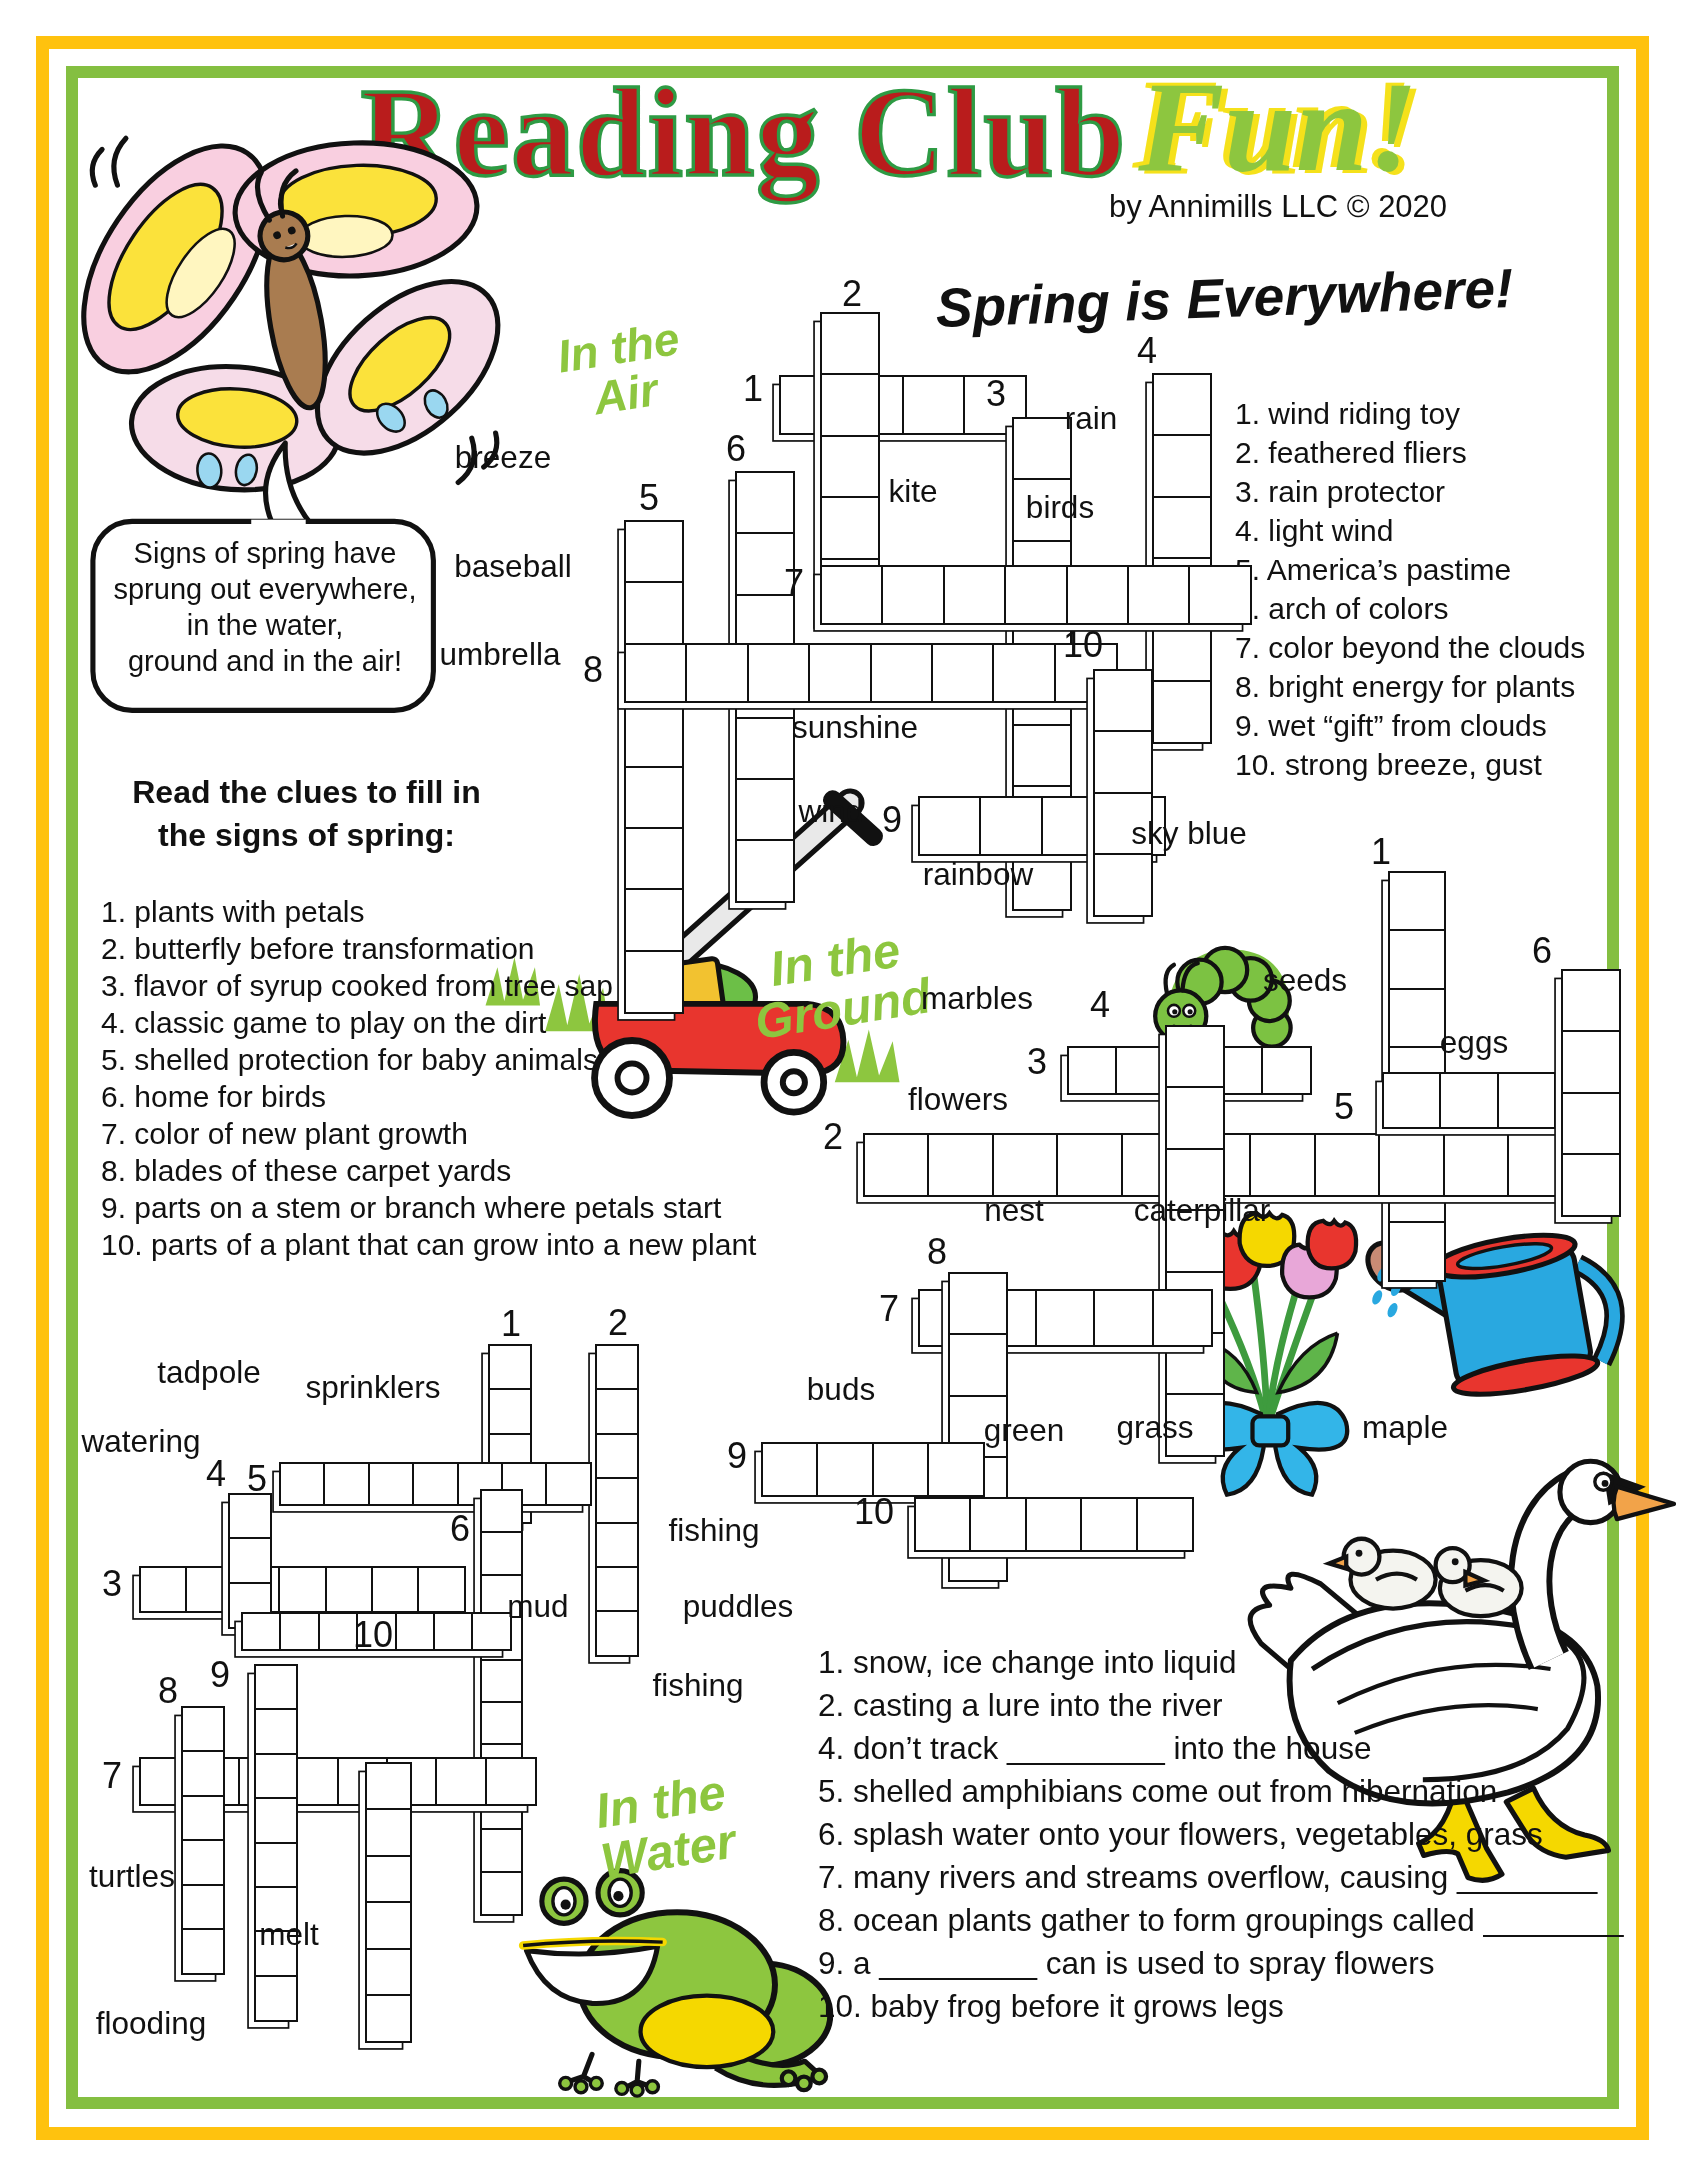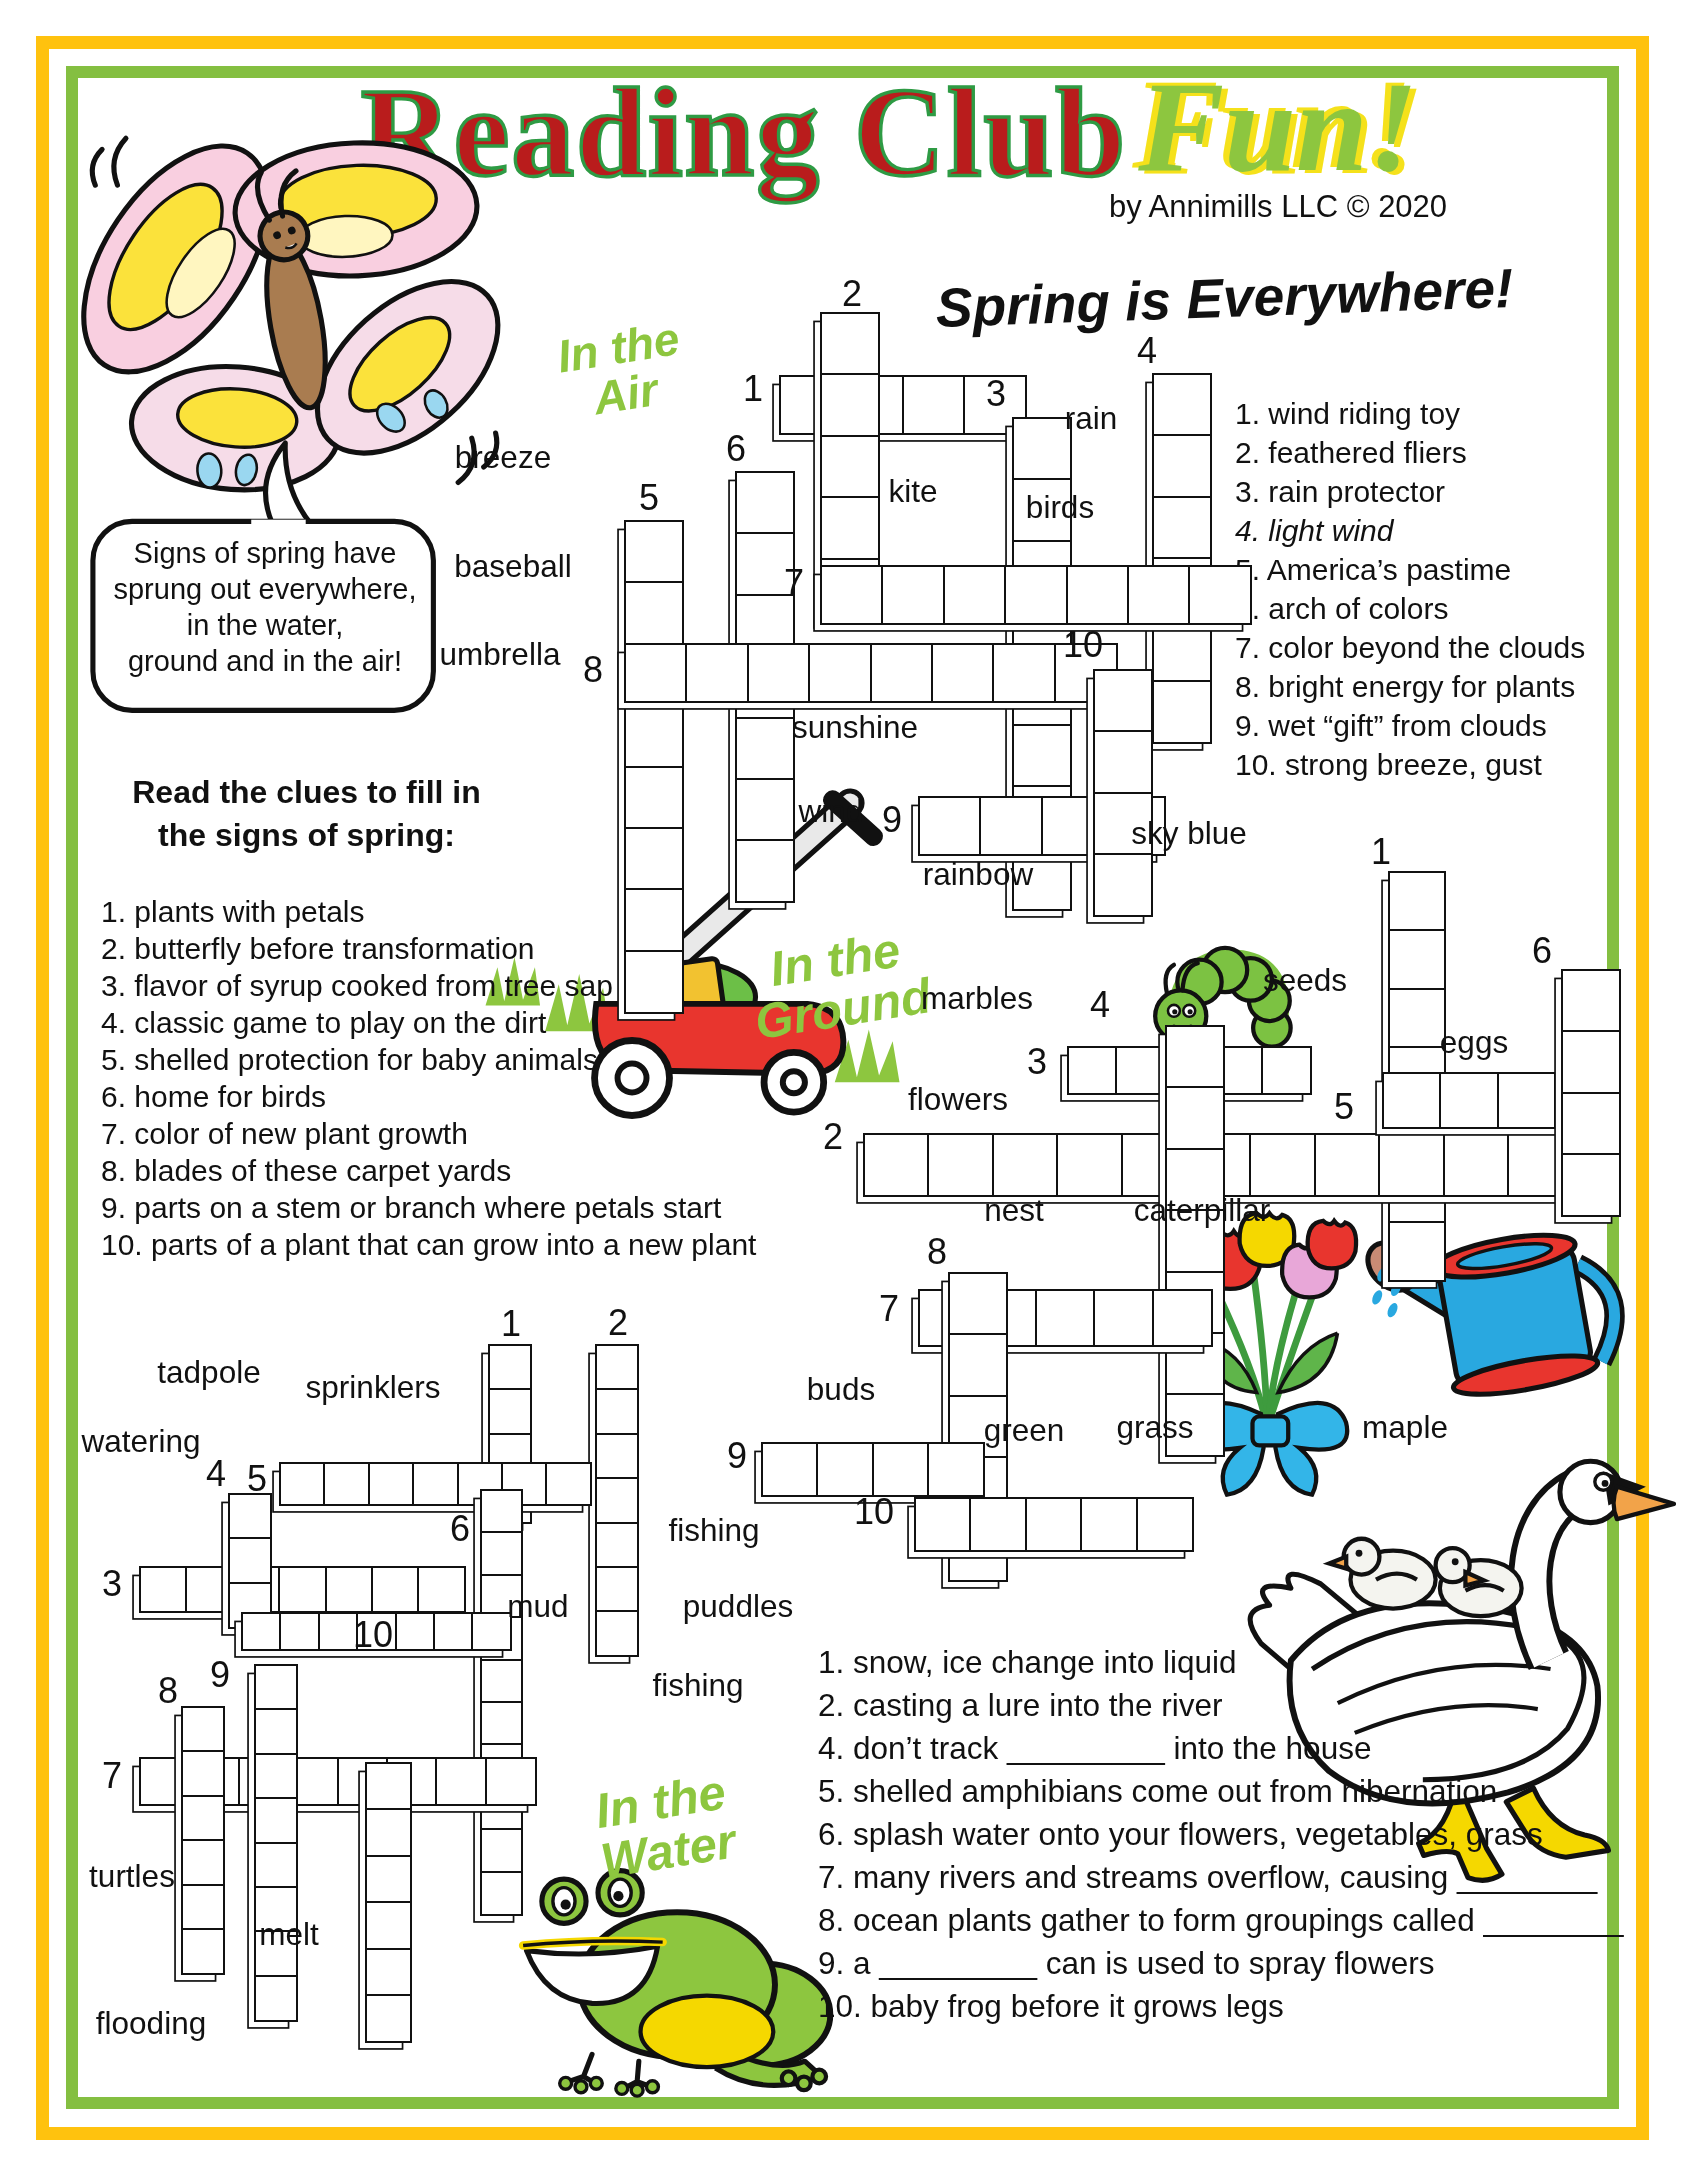--- a/index.html
+++ b/index.html
@@ -241,21 +241,21 @@
       <div class="section-title" style="left: 673px; top: 935px; width: 332px; font-size: 49px; transform: rotate(-9deg);">In the
 Ground</div>
       <div class="section-title" style="left: 554px; top: 1777px; width: 221px; font-size: 49px; transform: rotate(-9deg);">In the
 Water</div>
     </div>
   <div id="clues" class="abs" style="left:0;top:0">
       <div class="clue-list" style="left: 1235px; top: 394px;">
         <div class="clue-item" style="font-size: 30px; line-height: 39px;">1. wind riding toy</div>
         <div class="clue-item" style="font-size: 30px; line-height: 39px;">2. feathered fliers</div>
         <div class="clue-item" style="font-size: 30px; line-height: 39px;">3. rain protector</div>
-        <div class="clue-item" style="font-size: 30px; line-height: 39px; font-style: italic;">4. light wind</div>
+        <div class="clue-item" style="font-size: 30px; line-height: 39px;">4. light wind</div>
         <div class="clue-item" style="font-size: 30px; line-height: 39px;">5. America’s pastime</div>
         <div class="clue-item" style="font-size: 30px; line-height: 39px;">6. arch of colors</div>
         <div class="clue-item" style="font-size: 30px; line-height: 39px;">7. color beyond the clouds</div>
         <div class="clue-item" style="font-size: 30px; line-height: 39px;">8. bright energy for plants</div>
         <div class="clue-item" style="font-size: 30px; line-height: 39px;">9. wet “gift” from clouds</div>
         <div class="clue-item" style="font-size: 30px; line-height: 39px;">10. strong breeze, gust</div>
       </div>
       <div class="clue-list" style="left: 101px; top: 893px;">
         <div class="clue-item" style="font-size: 30px; line-height: 37px;">1. plants with petals</div>
         <div class="clue-item" style="font-size: 30px; line-height: 37px;">2. butterfly before transformation</div>

